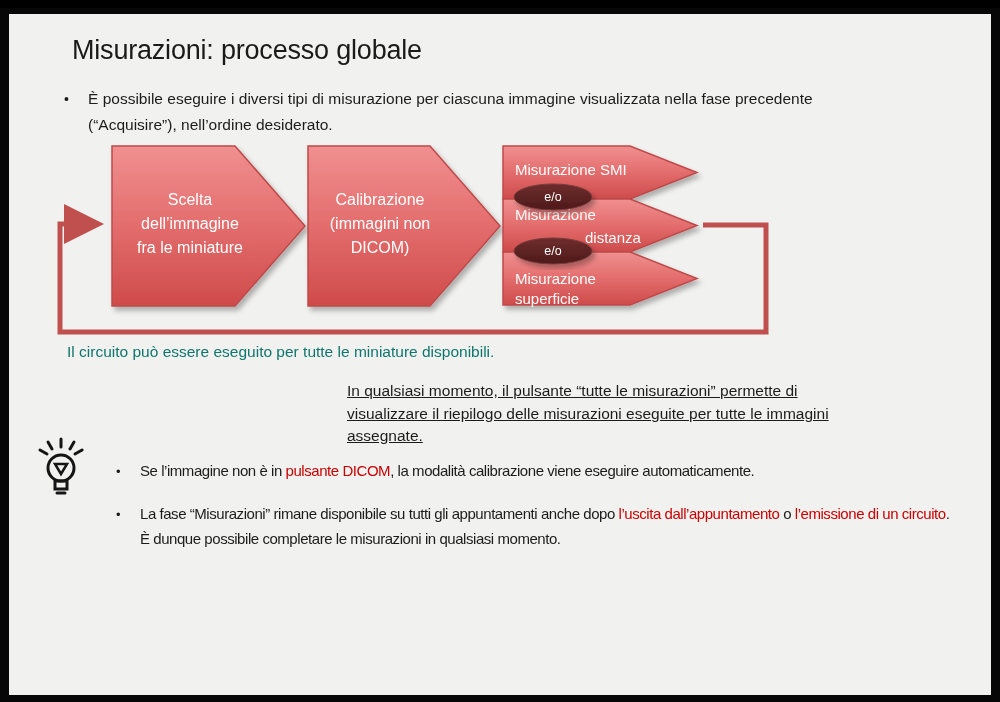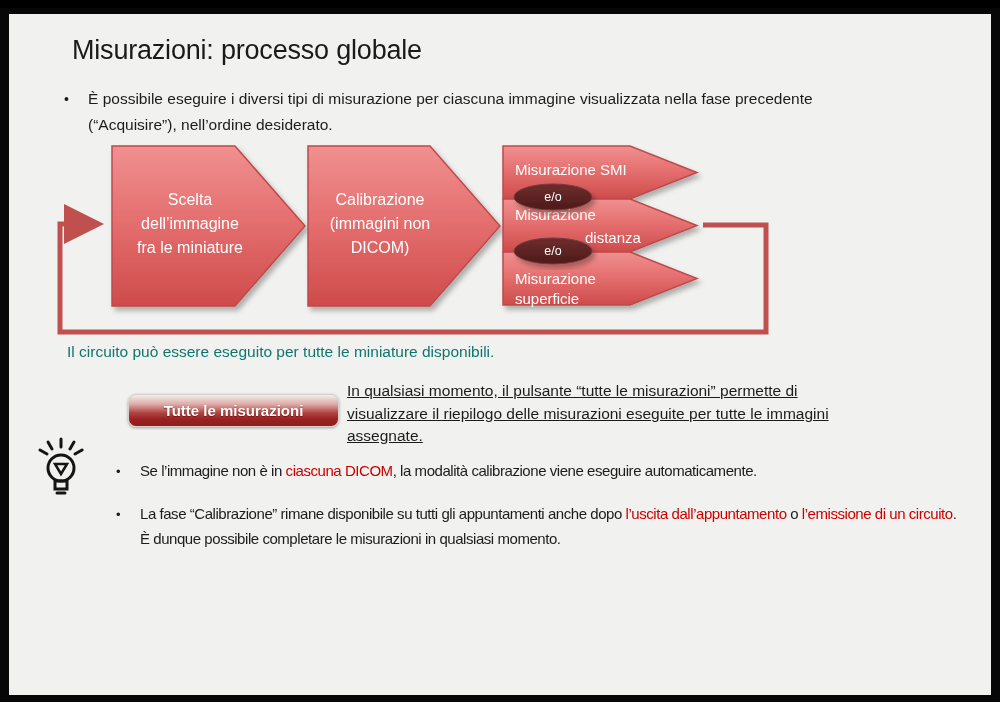--- a/index.html
+++ b/index.html
@@ -94,48 +94,45 @@
     <text class="arrow-label-sm" x="515" y="296">superficie</text>
 
     <ellipse cx="553" cy="189" rx="39" ry="13" fill="url(#ovalGrad)" stroke="#7a3b3b" stroke-width="1" filter="url(#shadow)"></ellipse>
     <ellipse cx="553" cy="243" rx="39" ry="13" fill="url(#ovalGrad)" stroke="#7a3b3b" stroke-width="1" filter="url(#shadow)"></ellipse>
     <text class="eo-label" x="553" y="193" text-anchor="middle">e/o</text>
     <text class="eo-label" x="553" y="247" text-anchor="middle">e/o</text>
   </svg>
 
   <div class="caption">Il circuito può essere eseguito per tutte le miniature disponibili.</div>
 
-  <div class="all-meas-button">
-    <span>Tutte le misurazioni</span>
-  </div>
 
   <div class="button-note">In qualsiasi momento, il pulsante “tutte le misurazioni” permette di visualizzare il riepilogo delle misurazioni eseguite per tutte le immagini assegnate.</div>
 
   <svg class="bulb" width="52" height="62" viewBox="0 0 52 62">
     <g stroke="#151515" stroke-width="3" fill="none" stroke-linecap="round">
       <line x1="26" y1="3" x2="26" y2="11"></line>
       <line x1="13" y1="6" x2="17" y2="13"></line>
       <line x1="39" y1="6" x2="35" y2="13"></line>
       <line x1="5" y1="14" x2="12" y2="18"></line>
       <line x1="47" y1="14" x2="40" y2="18"></line>
       <circle cx="26" cy="32" r="13"></circle>
       <path d="M20 28 L32 28 L26 38 Z" stroke-width="2.5"></path>
       <path d="M20 45 L32 45 L32 53 L20 53 Z"></path>
       <line x1="22" y1="57" x2="30" y2="57"></line>
     </g>
   </svg>
 
   <div class="bullet-row tip1">
     <span class="marker">•</span>
     <span>
-      <span>Se l’immagine non è in </span><span class="red">ciascuna DICOM</span><span>, la modalità calibrazione viene eseguire automaticamente.</span>
+      <span>Se l’immagine non è in </span><span class="red">pulsante DICOM</span><span>, la modalità calibrazione viene eseguire automaticamente.</span>
     </span>
   </div>
 
   <div class="bullet-row tip2">
     <span class="marker">•</span>
     <span>
-      <span>La fase “Calibrazione” rimane disponibile su tutti gli appuntamenti anche dopo </span><span class="red">l’uscita dall’appuntamento</span><span> o </span><span class="red">l’emissione di un circuito</span><span>. È dunque possibile completare le misurazioni in qualsiasi momento.</span>
+      <span>La fase “Misurazioni” rimane disponibile su tutti gli appuntamenti anche dopo </span><span class="red">l’uscita dall’appuntamento</span><span> o </span><span class="red">l’emissione di un circuito</span><span>. È dunque possibile completare le misurazioni in qualsiasi momento.</span>
     </span>
   </div>
 
   <div class="frame"></div>
 </div>
 
 </body></html>

